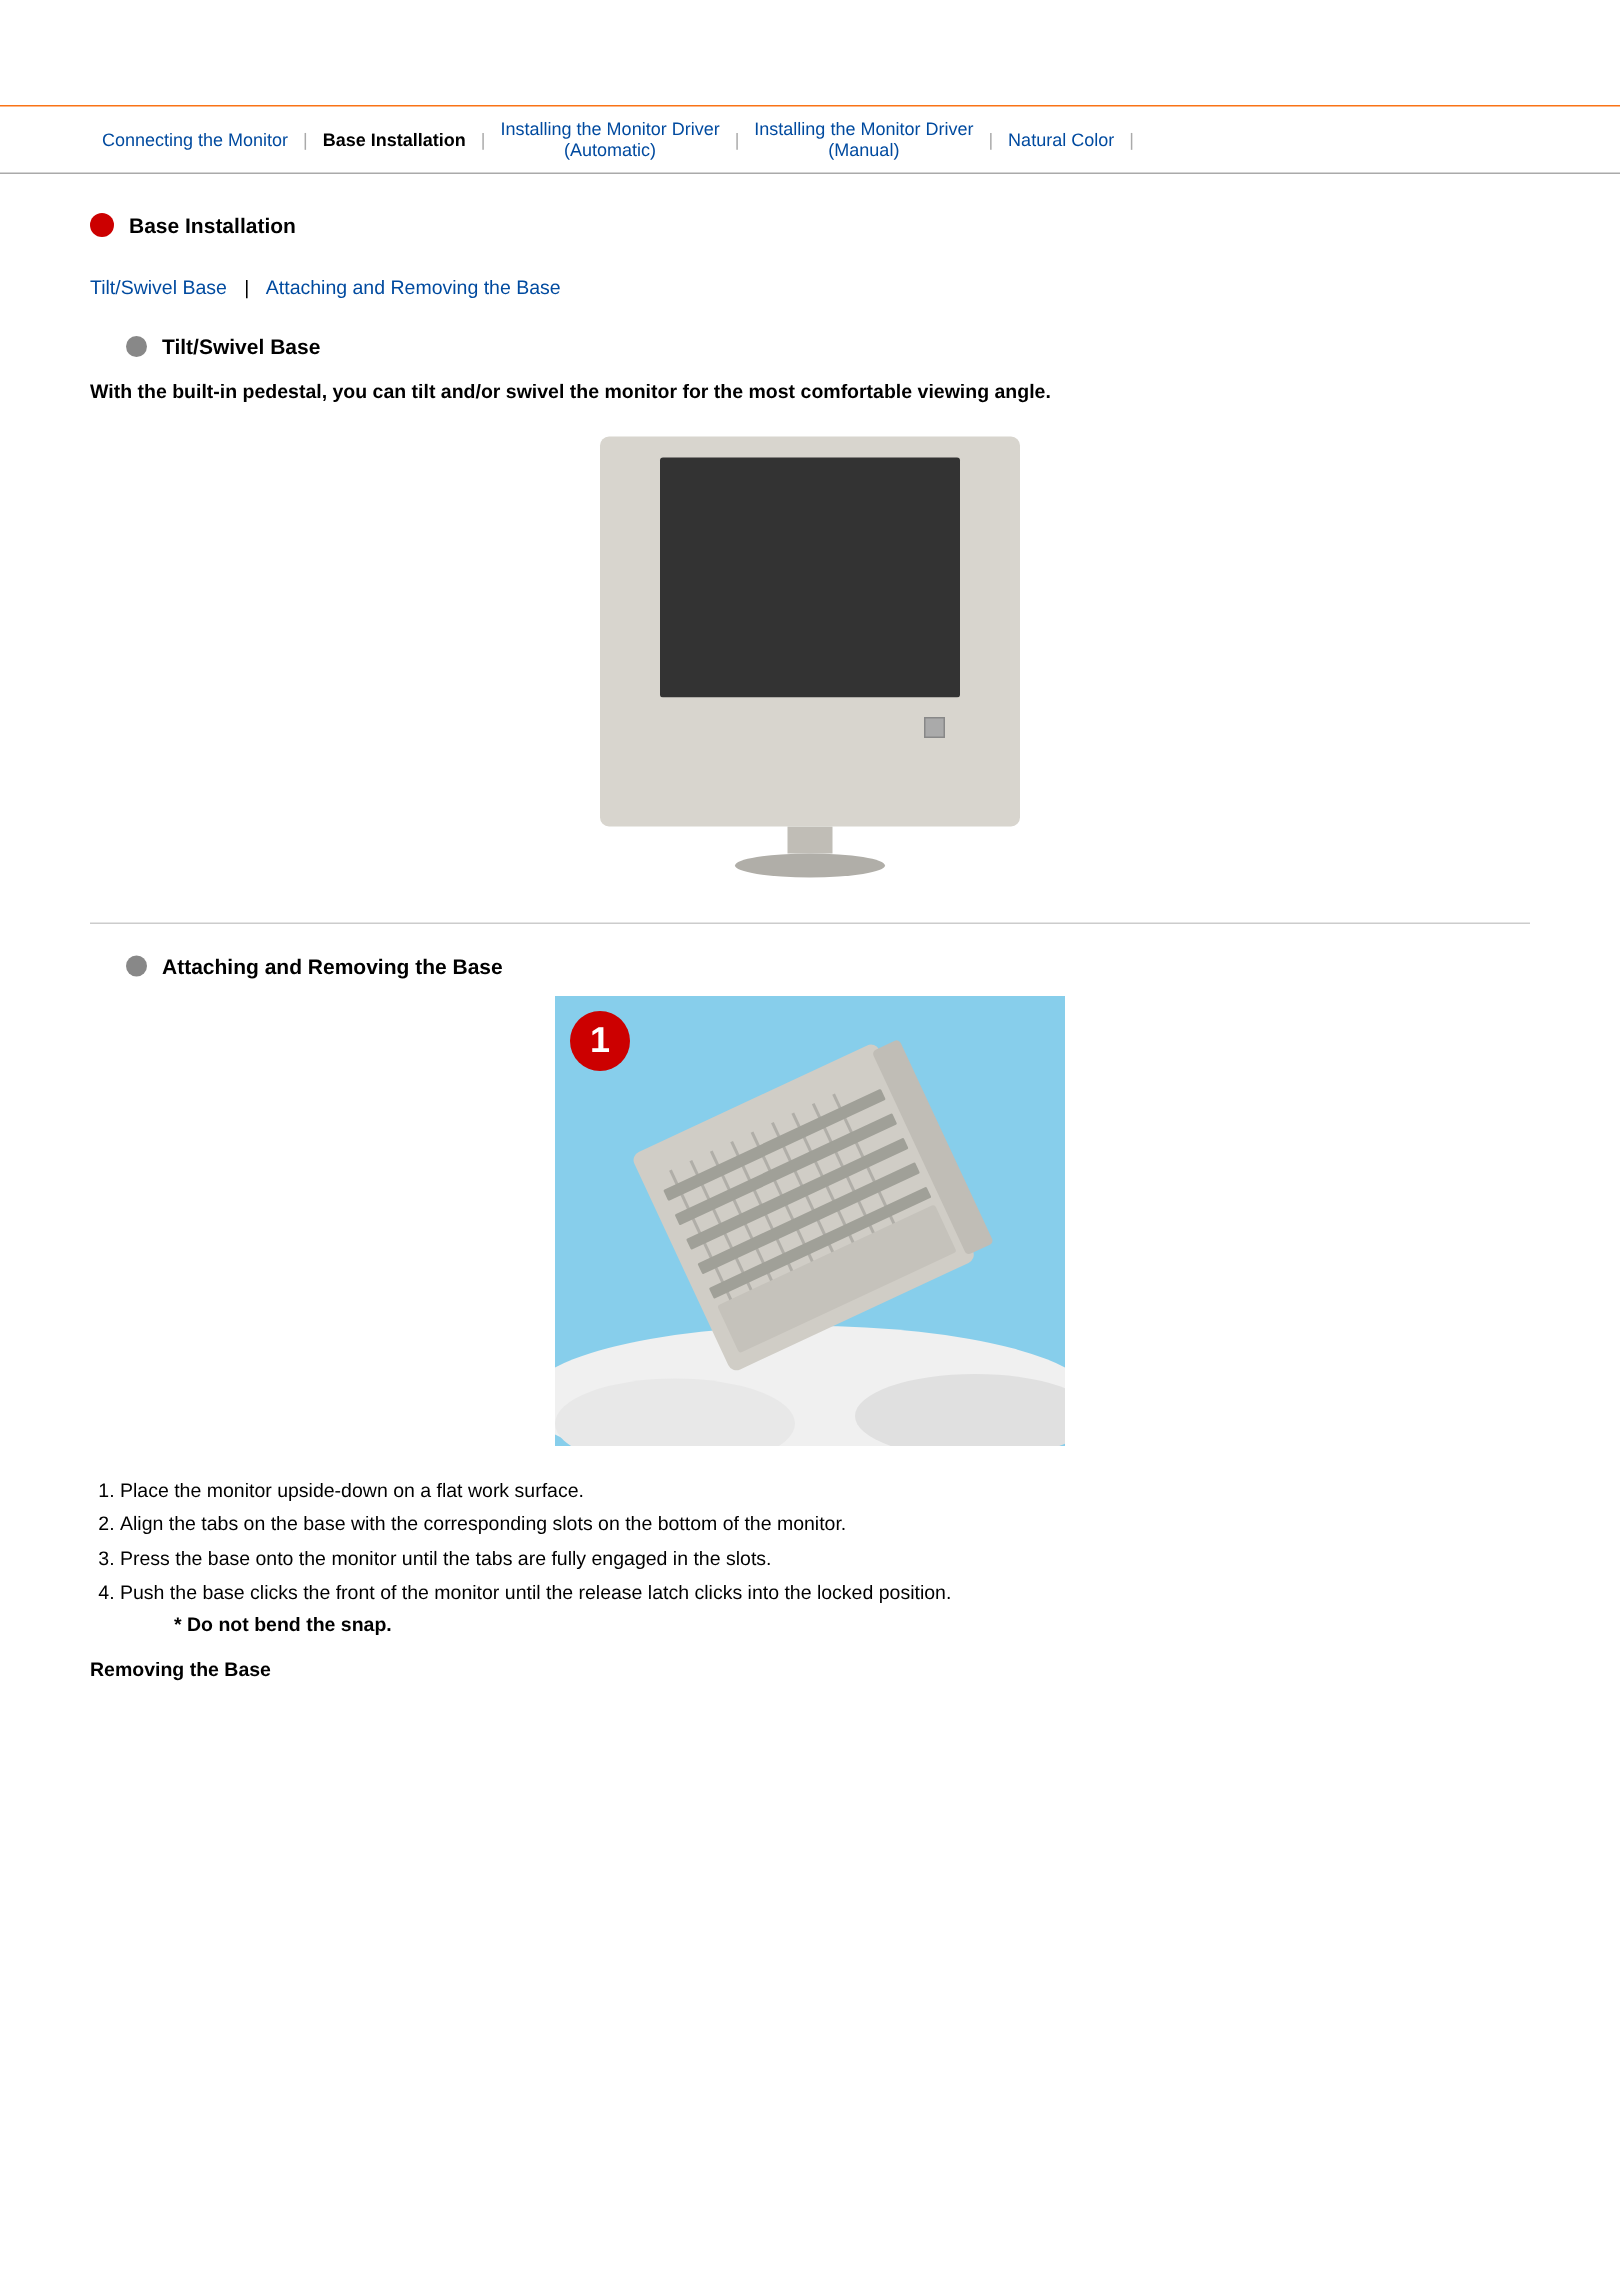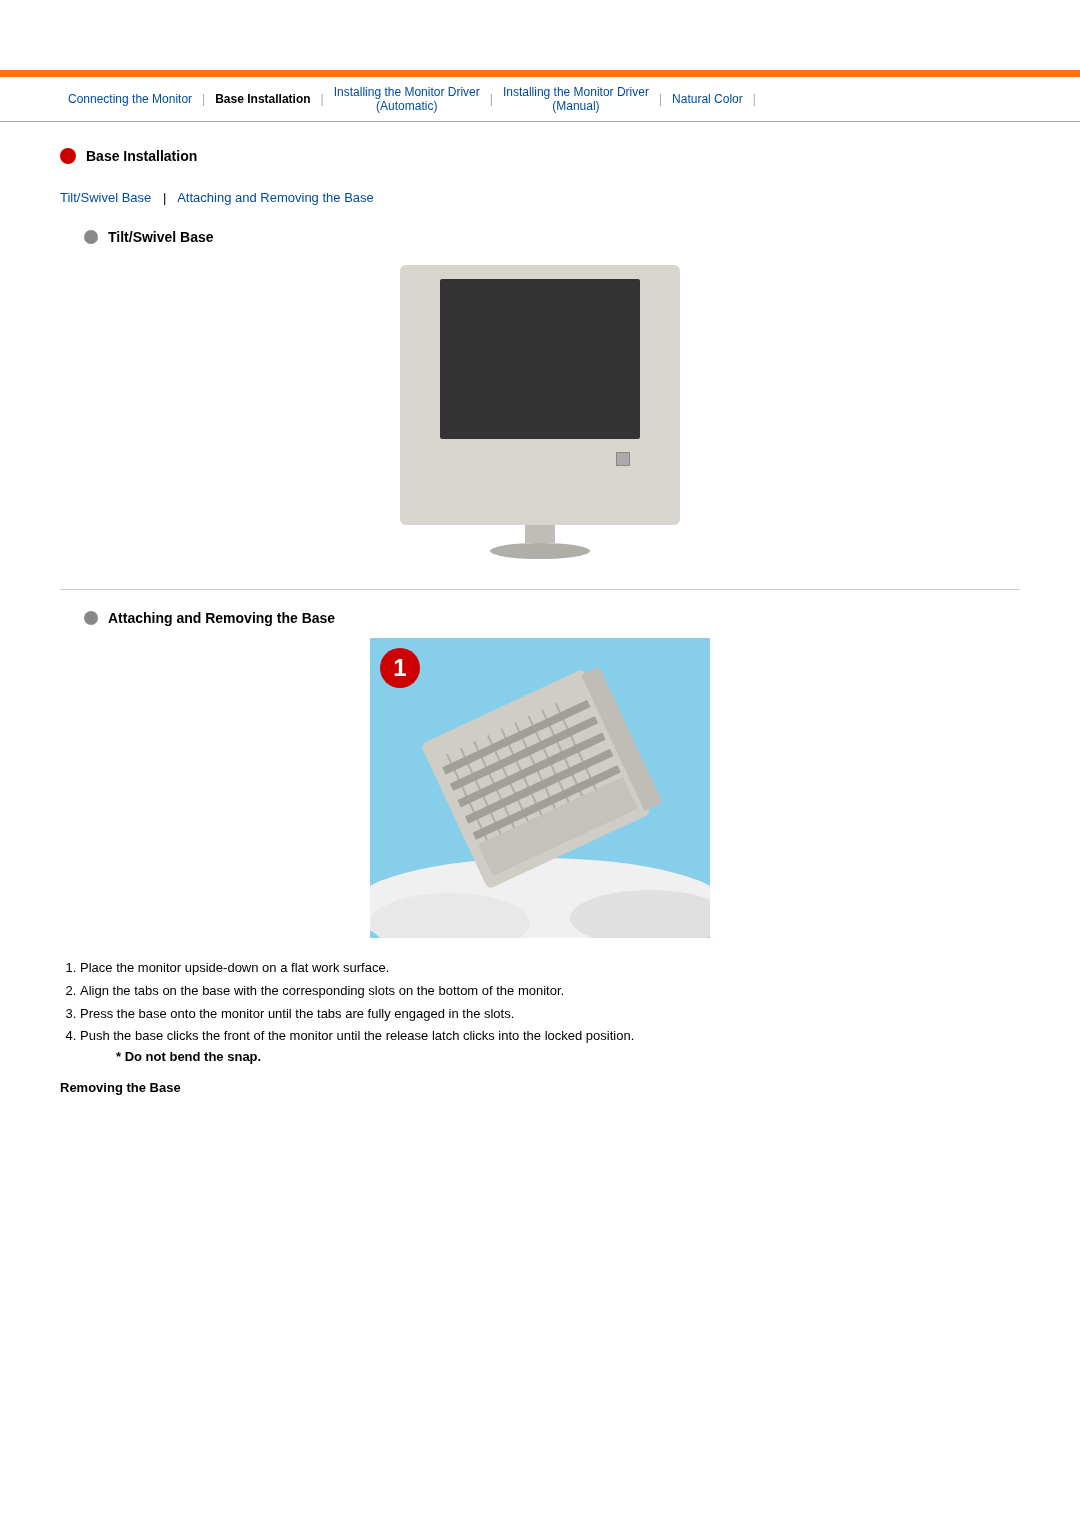--- a/index.html
+++ b/index.html
@@ -11,21 +11,21 @@
       background: #ffffff;
       font-family: Arial, sans-serif;
       font-size: 13px;
       color: #000000;
       width: 1080px;
       min-height: 1528px;
     }
 
     
     .nav-bar {
-      border-top: 7px solid #f97316;
+      border-top: 1px solid #f97316;
       border-bottom: 1px solid #aaaaaa;
       padding: 6px 60px;
       display: flex;
       align-items: center;
       gap: 0;
       margin-top: 70px;
     }
     .nav-item {
       font-size: 12px;
       color: #004a9f;
@@ -260,20 +260,21 @@
     <a>Tilt/Swivel Base</a>
     <span class="sub-nav-separator">|</span>
     <a>Attaching and Removing the Base</a>
   </div>
 
   <div class="sub-section-title">
     <div class="grey-circle"></div>
     <span class="sub-section-title-text">Tilt/Swivel Base</span>
   </div>
 
+  <p class="body-text">With the built-in pedestal, you can tilt and/or swivel the monitor for the most comfortable viewing angle.</p>
 
   <div class="monitor-image">
     <div style="display:flex;flex-direction:column;align-items:center;">
 
       <div class="monitor-illus">
         <div class="screen-border"></div>
         <div class="monitor-bezel-bottom">
           <div class="monitor-button"></div>
         </div>
       </div>

